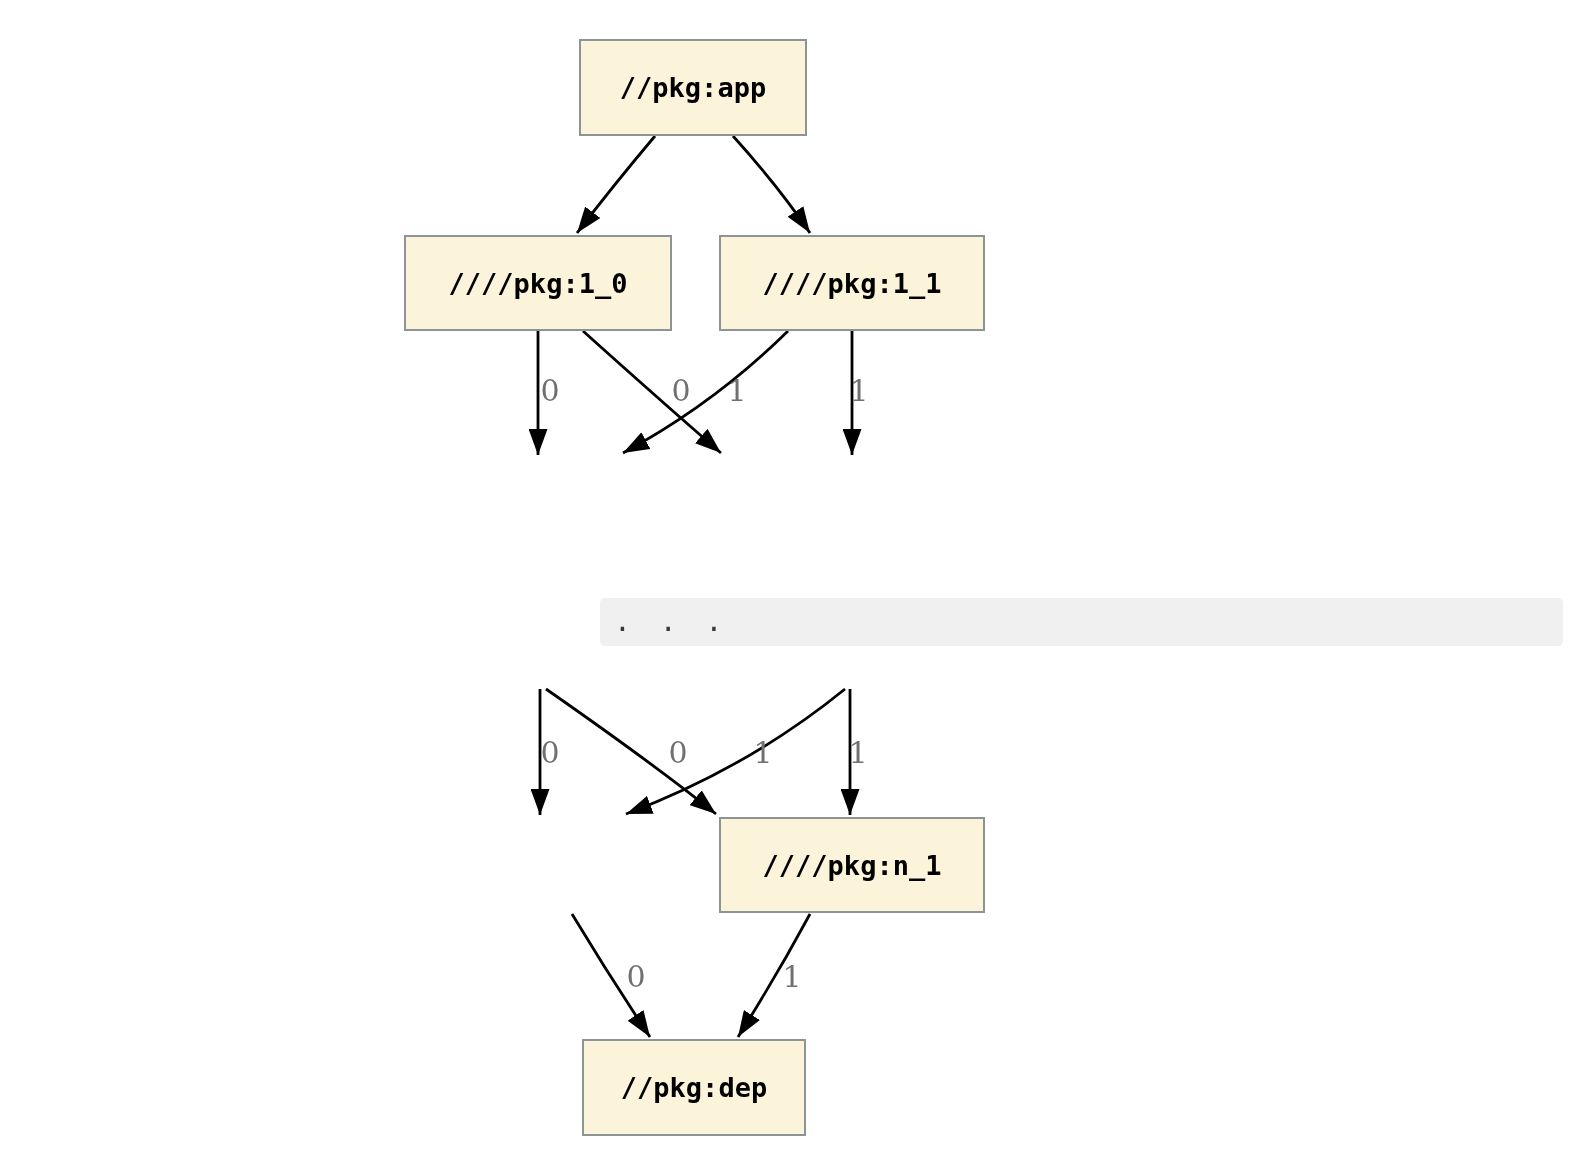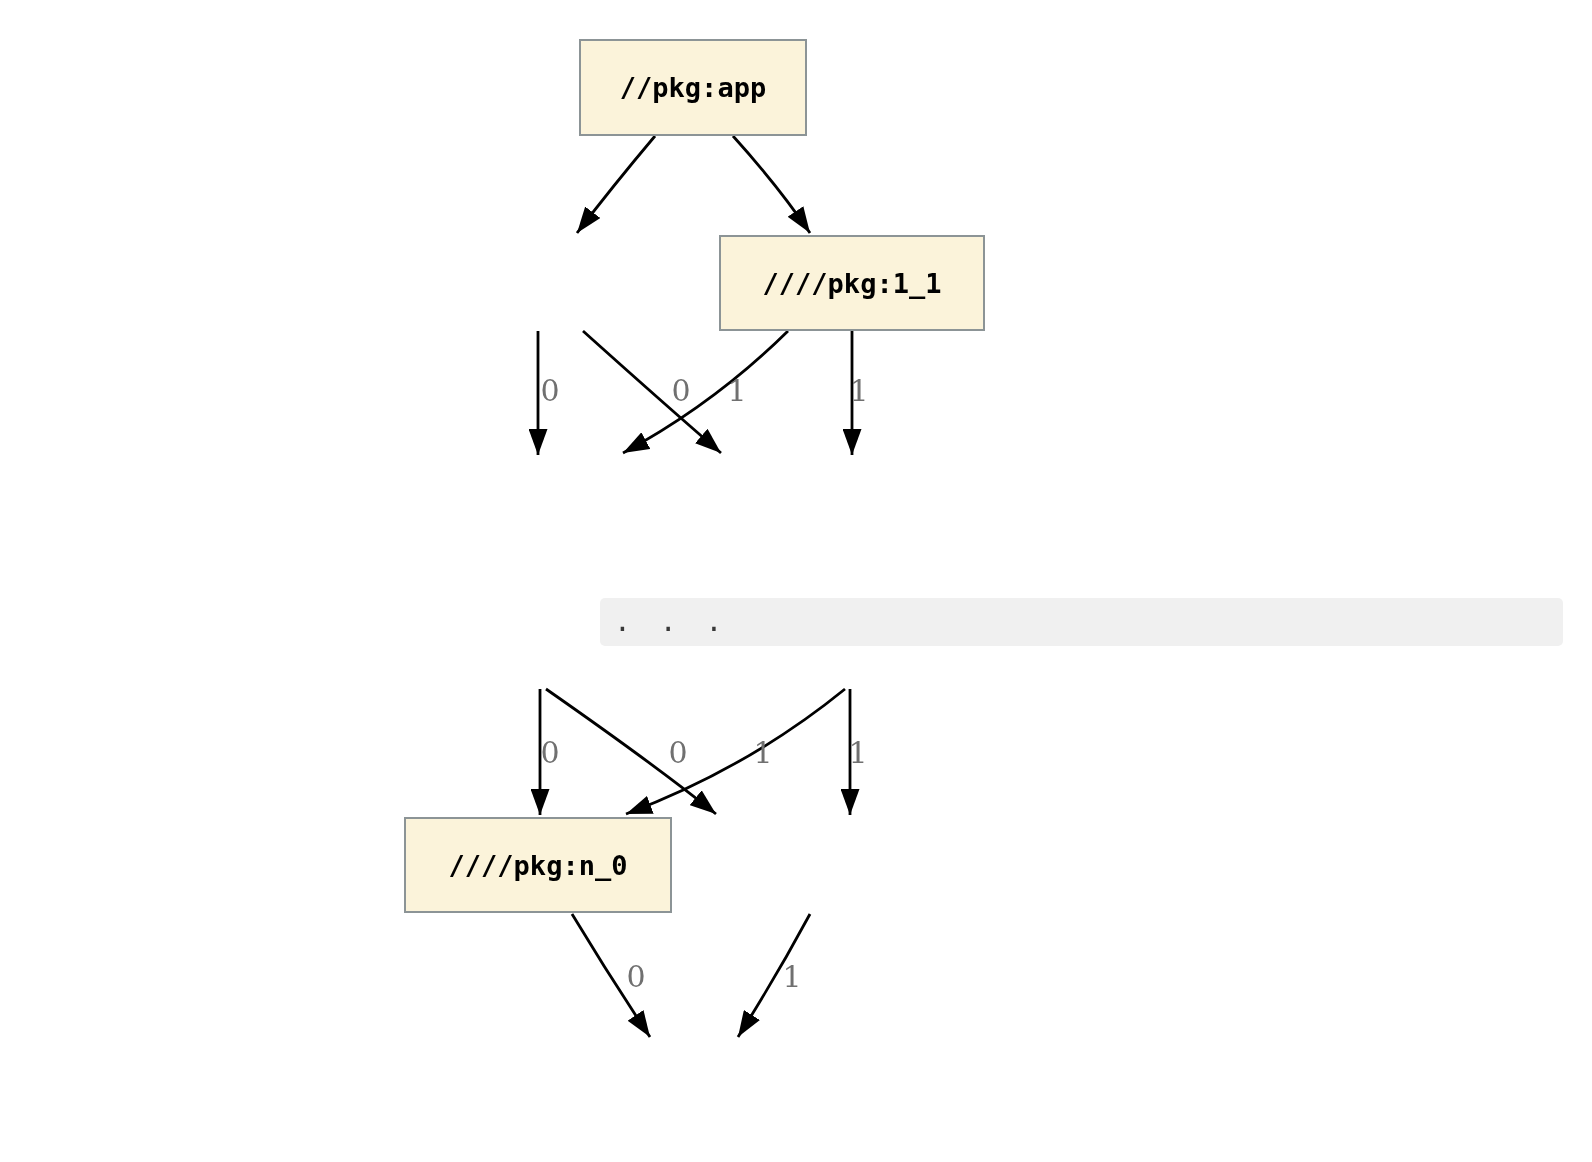--- a/index.html
+++ b/index.html
@@ -74,29 +74,31 @@
     <path class="edge" d="M546,689 Q655,765 716,814" marker-end="url(#arrowhead)"></path>
     <path class="edge" d="M845,689 Q748,768 626,814" marker-end="url(#arrowhead)"></path>
     <path class="edge" d="M850,689 L850,815" marker-end="url(#arrowhead)"></path>
 
     <path class="edge" d="M572,914 Q610,977 650,1037" marker-end="url(#arrowhead)"></path>
     <path class="edge" d="M810,914 Q776,977 738,1037" marker-end="url(#arrowhead)"></path>
   </svg>
 
   <div class="node" style="left:579px;top:39px;width:228px;height:97px">//pkg:app</div>
 
+  <div class="node" style="left:404px;top:235px;width:268px;height:96px">////pkg:1_0</div>
   <div class="node" style="left:719px;top:235px;width:266px;height:96px">////pkg:1_1</div>
 
 
   <div class="ellipsis-bar">
     <span class="dots">. . .</span>
   </div>
 
-  <div class="node" style="left:404px;top:817px;width:268px;height:96px">////pkg:n_0</div>
+  <div class="node" style="left:719px;top:817px;width:266px;height:96px">////pkg:n_1</div>
 
+  <div class="node" style="left:582px;top:1039px;width:224px;height:97px">//pkg:dep</div>
 
   <div class="elabel" style="left:550px;top:391px">0</div>
   <div class="elabel" style="left:681px;top:391px">0</div>
   <div class="elabel" style="left:737px;top:391px">1</div>
   <div class="elabel" style="left:859px;top:391px">1</div>
 
   <div class="elabel" style="left:550px;top:753px">0</div>
   <div class="elabel" style="left:678px;top:753px">0</div>
   <div class="elabel" style="left:763px;top:753px">1</div>
   <div class="elabel" style="left:858px;top:753px">1</div>

